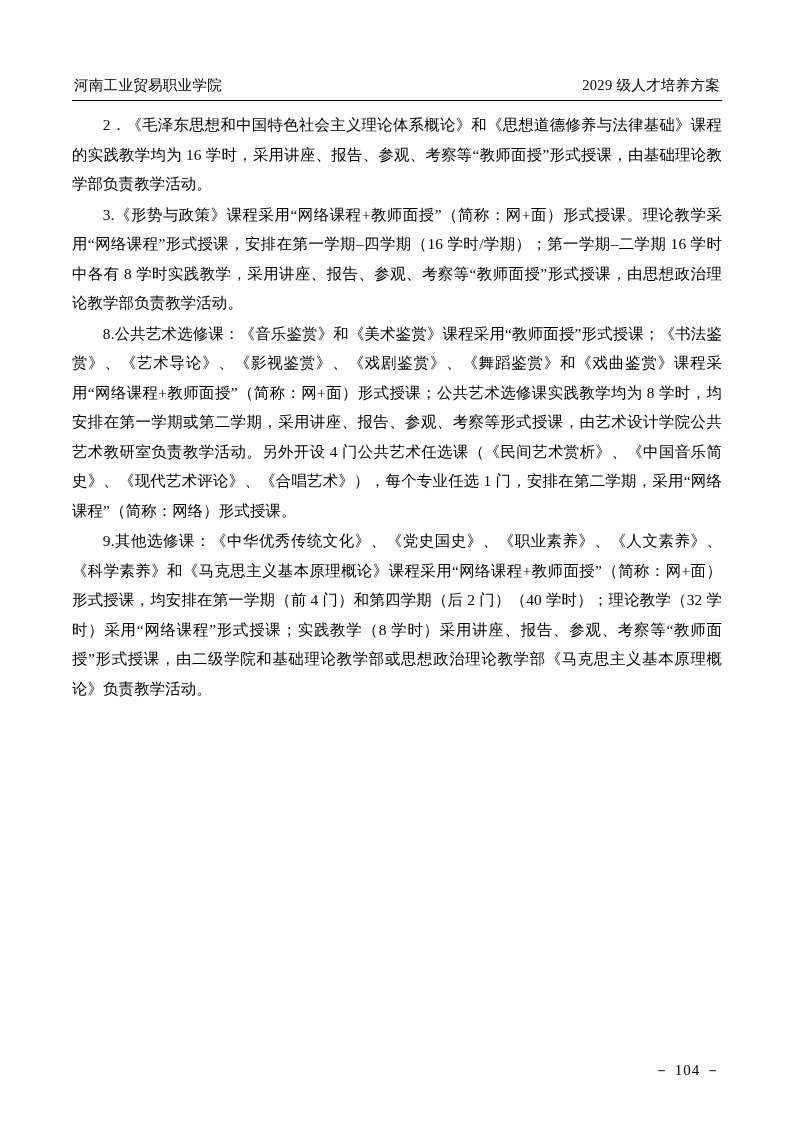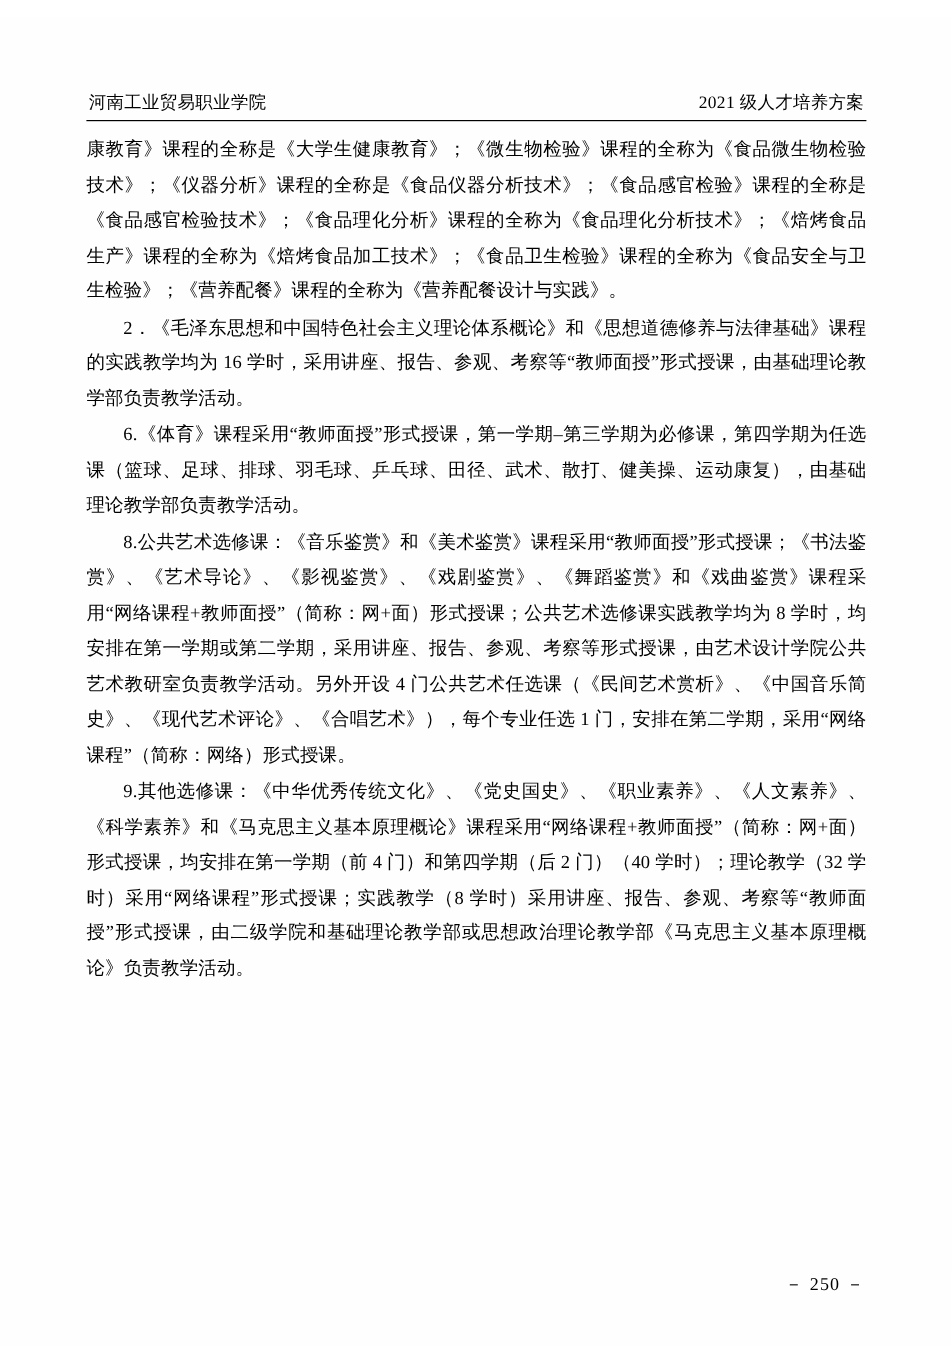--- a/index.html
+++ b/index.html
@@ -66,27 +66,26 @@
 </style>
 </head>
 <body>
 
 <div class="page">
 
   <div class="content">
 
     <div class="header">
       <span class="left">河南工业贸易职业学院</span>
-      <span class="right">2021 级人才培养方案</span>
+      <span class="right">2029 级人才培养方案</span>
     </div>
     <div class="rule"></div>
 
-    <p class="para">康教育》课程的全称是《大学生健康教育》；《微生物检验》课程的全称为《食品微生物检验技术》；《仪器分析》课程的全称是《食品仪器分析技术》；《食品感官检验》课程的全称是《食品感官检验技术》；《食品理化分析》课程的全称为《食品理化分析技术》；《焙烤食品生产》课程的全称为《焙烤食品加工技术》；《食品卫生检验》课程的全称为《食品安全与卫生检验》；《营养配餐》课程的全称为《营养配餐设计与实践》。</p>
     <p class="para indent">2．《毛泽东思想和中国特色社会主义理论体系概论》和《思想道德修养与法律基础》课程的实践教学均为 16 学时，采用讲座、报告、参观、考察等“教师面授”形式授课，由基础理论教学部负责教学活动。</p>
-    <p class="para indent">6.《体育》课程采用“教师面授”形式授课，第一学期–第三学期为必修课，第四学期为任选课（篮球、足球、排球、羽毛球、乒乓球、田径、武术、散打、健美操、运动康复），由基础理论教学部负责教学活动。</p>
+    <p class="para indent">3.《形势与政策》课程采用“网络课程+教师面授”（简称：网+面）形式授课。理论教学采用“网络课程”形式授课，安排在第一学期–四学期（16 学时/学期）；第一学期–二学期 16 学时中各有 8 学时实践教学，采用讲座、报告、参观、考察等“教师面授”形式授课，由思想政治理论教学部负责教学活动。</p>
     <p class="para indent">8.公共艺术选修课：《音乐鉴赏》和《美术鉴赏》课程采用“教师面授”形式授课；《书法鉴赏》、《艺术导论》、《影视鉴赏》、《戏剧鉴赏》、《舞蹈鉴赏》和《戏曲鉴赏》课程采用“网络课程+教师面授”（简称：网+面）形式授课；公共艺术选修课实践教学均为 8 学时，均安排在第一学期或第二学期，采用讲座、报告、参观、考察等形式授课，由艺术设计学院公共艺术教研室负责教学活动。另外开设 4 门公共艺术任选课（《民间艺术赏析》、《中国音乐简史》、《现代艺术评论》、《合唱艺术》），每个专业任选 1 门，安排在第二学期，采用“网络课程”（简称：网络）形式授课。</p>
     <p class="para indent">9.其他选修课：《中华优秀传统文化》、《党史国史》、《职业素养》、《人文素养》、《科学素养》和《马克思主义基本原理概论》课程采用“网络课程+教师面授”（简称：网+面）形式授课，均安排在第一学期（前 4 门）和第四学期（后 2 门）（40 学时）；理论教学（32 学时）采用“网络课程”形式授课；实践教学（8 学时）采用讲座、报告、参观、考察等“教师面授”形式授课，由二级学院和基础理论教学部或思想政治理论教学部《马克思主义基本原理概论》负责教学活动。</p>
 
   </div>
 
-  <div class="footer">－ 250 －</div>
+  <div class="footer">－ 104 －</div>
 
 </div>
 
 </body></html>

